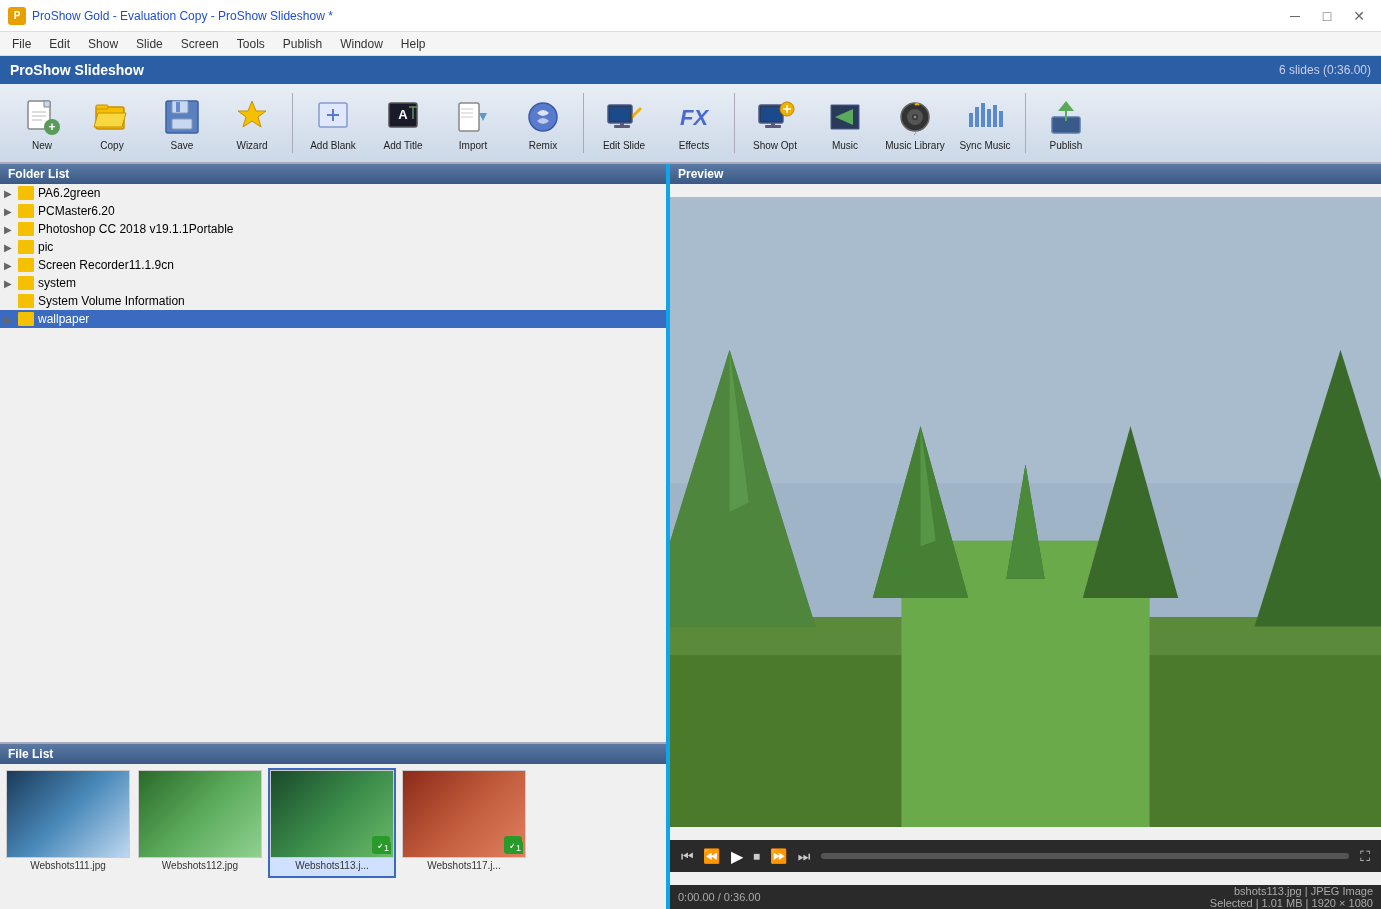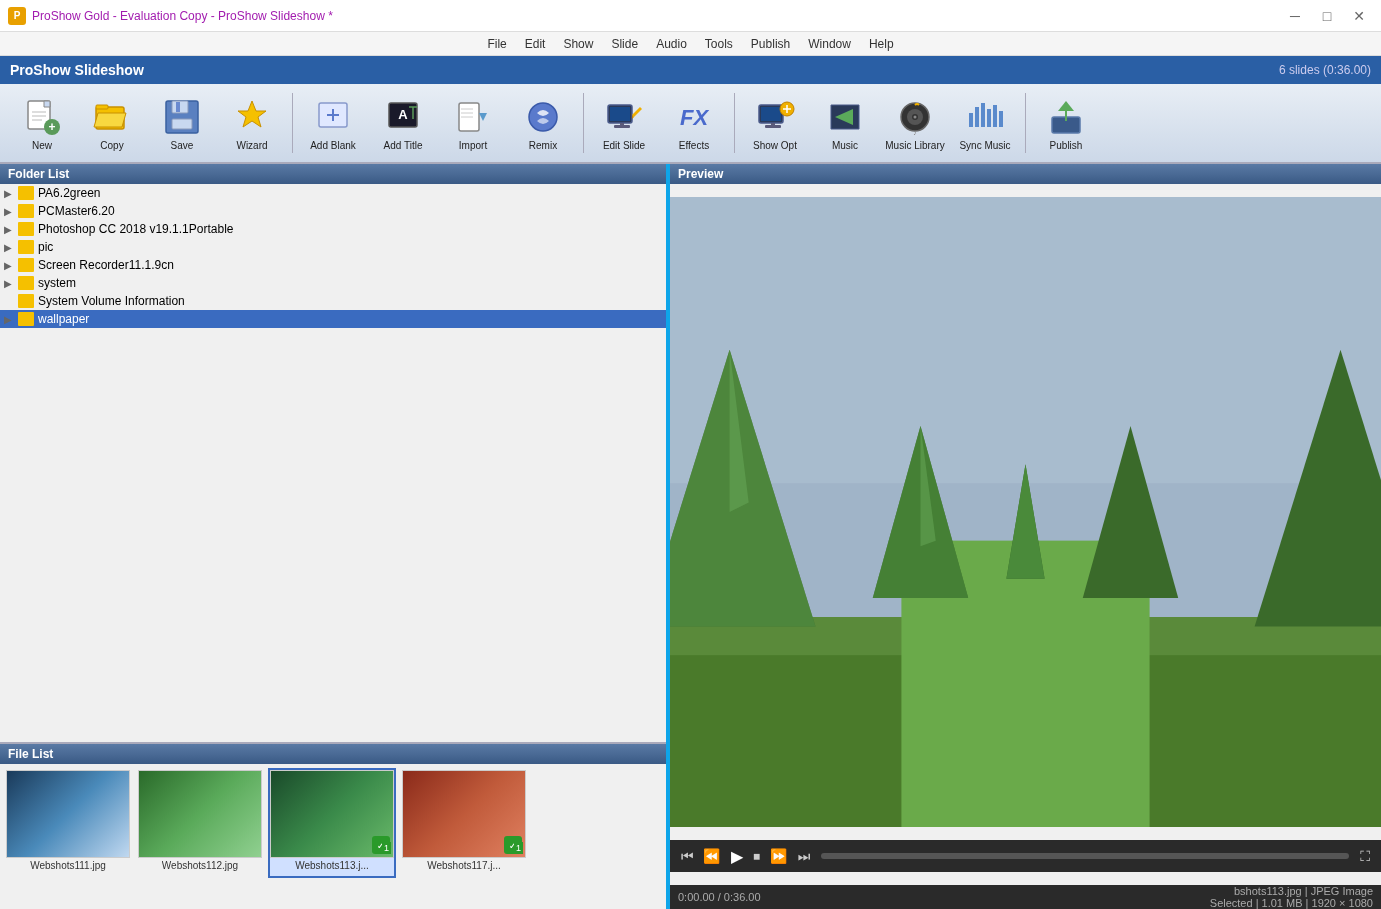--- a/index.html
+++ b/index.html
@@ -1,26 +1,26 @@
 <!DOCTYPE html>
 <html><head>
   <meta charset="utf-8">
   <style>
     * { margin: 0; padding: 0; box-sizing: border-box; }
     body { width: 1381px; height: 909px; background: #f0f0f0; font-family: 'Segoe UI', Arial, sans-serif; font-size: 12px; overflow: hidden; }
 
     
     #title-bar { background: #fff; height: 32px; display: flex; align-items: center; justify-content: space-between; padding: 0 8px; border-bottom: 1px solid #ddd; }
     #title-bar .app-icon { width: 18px; height: 18px; background: #e8a000; border-radius: 3px; margin-right: 6px; display: flex; align-items: center; justify-content: center; font-size: 10px; color: white; font-weight: bold; }
-    #title-bar .title-text { font-size: 12px; color: #a21caf; flex: 1; }
+    #title-bar .title-text { font-size: 12px; color: #1d4ed8; flex: 1; }
     #title-bar .window-controls { display: flex; gap: 4px; }
     #title-bar .win-btn { width: 28px; height: 18px; display: flex; align-items: center; justify-content: center; cursor: pointer; font-size: 14px; color: #666; }
 
     
-    #menu-bar { background: #f5f5f5; height: 24px; display: flex; align-items: center; padding: 0 4px; border-bottom: 1px solid #ddd; gap: 2px; justify-content: center; }
+    #menu-bar { background: #f5f5f5; height: 24px; display: flex; align-items: center; padding: 0 4px; border-bottom: 1px solid #ddd; gap: 2px; }
     .menu-item { padding: 2px 8px; cursor: pointer; font-size: 12px; color: #333; border-radius: 2px; }
 
     
     #toolbar { background: linear-gradient(to bottom, #e8eef5, #ccd8e8); height: 80px; display: flex; align-items: center; padding: 4px 8px; gap: 2px; border-bottom: 2px solid #aab; }
     .tool-btn { display: flex; flex-direction: column; align-items: center; justify-content: center; width: 68px; height: 70px; cursor: pointer; border-radius: 4px; padding: 4px 2px; gap: 2px; }
     .tool-icon { width: 42px; height: 42px; display: flex; align-items: center; justify-content: center; }
     .tool-label { font-size: 10px; color: #222; text-align: center; line-height: 1.1; }
     .toolbar-sep { width: 1px; height: 60px; background: #aab; margin: 0 4px; }
 
     
@@ -100,21 +100,21 @@
     <div class="win-btn">□</div>
     <div class="win-btn close">✕</div>
   </div>
 </div>
 
 <div id="menu-bar">
   <div class="menu-item">File</div>
   <div class="menu-item">Edit</div>
   <div class="menu-item">Show</div>
   <div class="menu-item">Slide</div>
-  <div class="menu-item">Audio</div>
+  <div class="menu-item">Screen</div>
   <div class="menu-item">Tools</div>
   <div class="menu-item">Publish</div>
   <div class="menu-item">Window</div>
   <div class="menu-item">Help</div>
 </div>
 
 <div id="app-title-bar">
   <span class="app-name">ProShow Slideshow</span>
   <span class="slide-info">6 slides (0:36.00)</span>
 </div>

